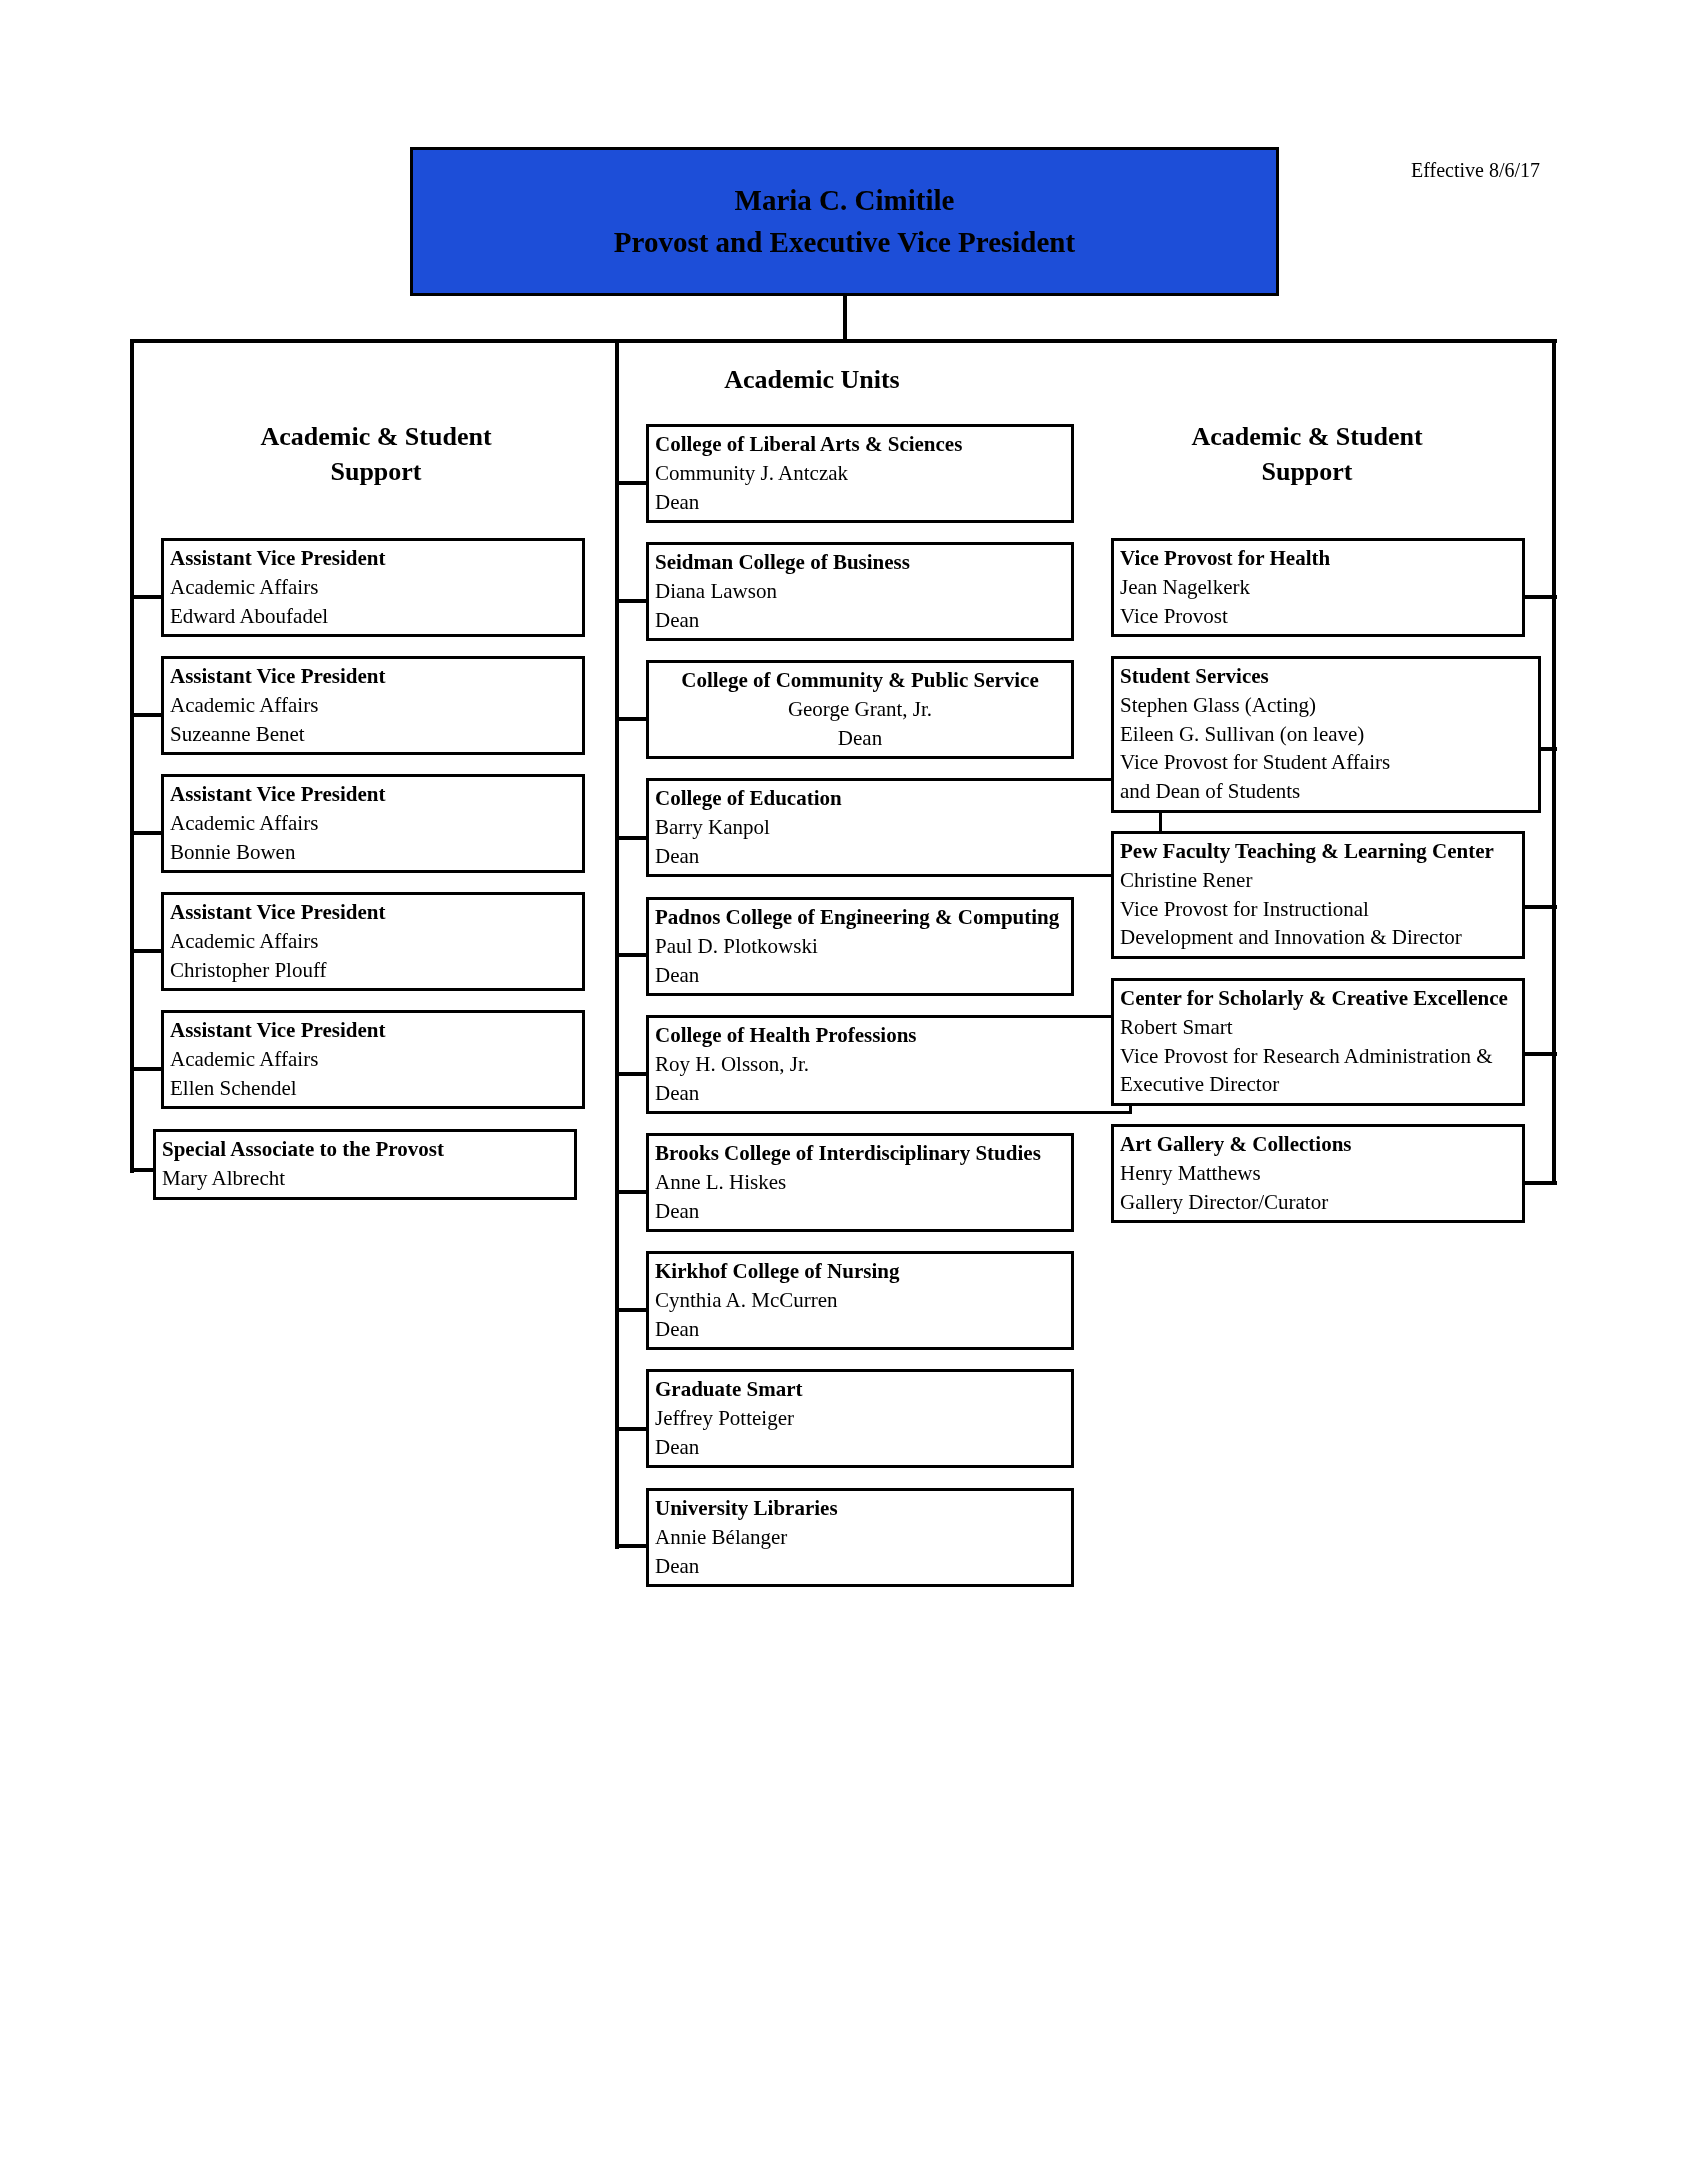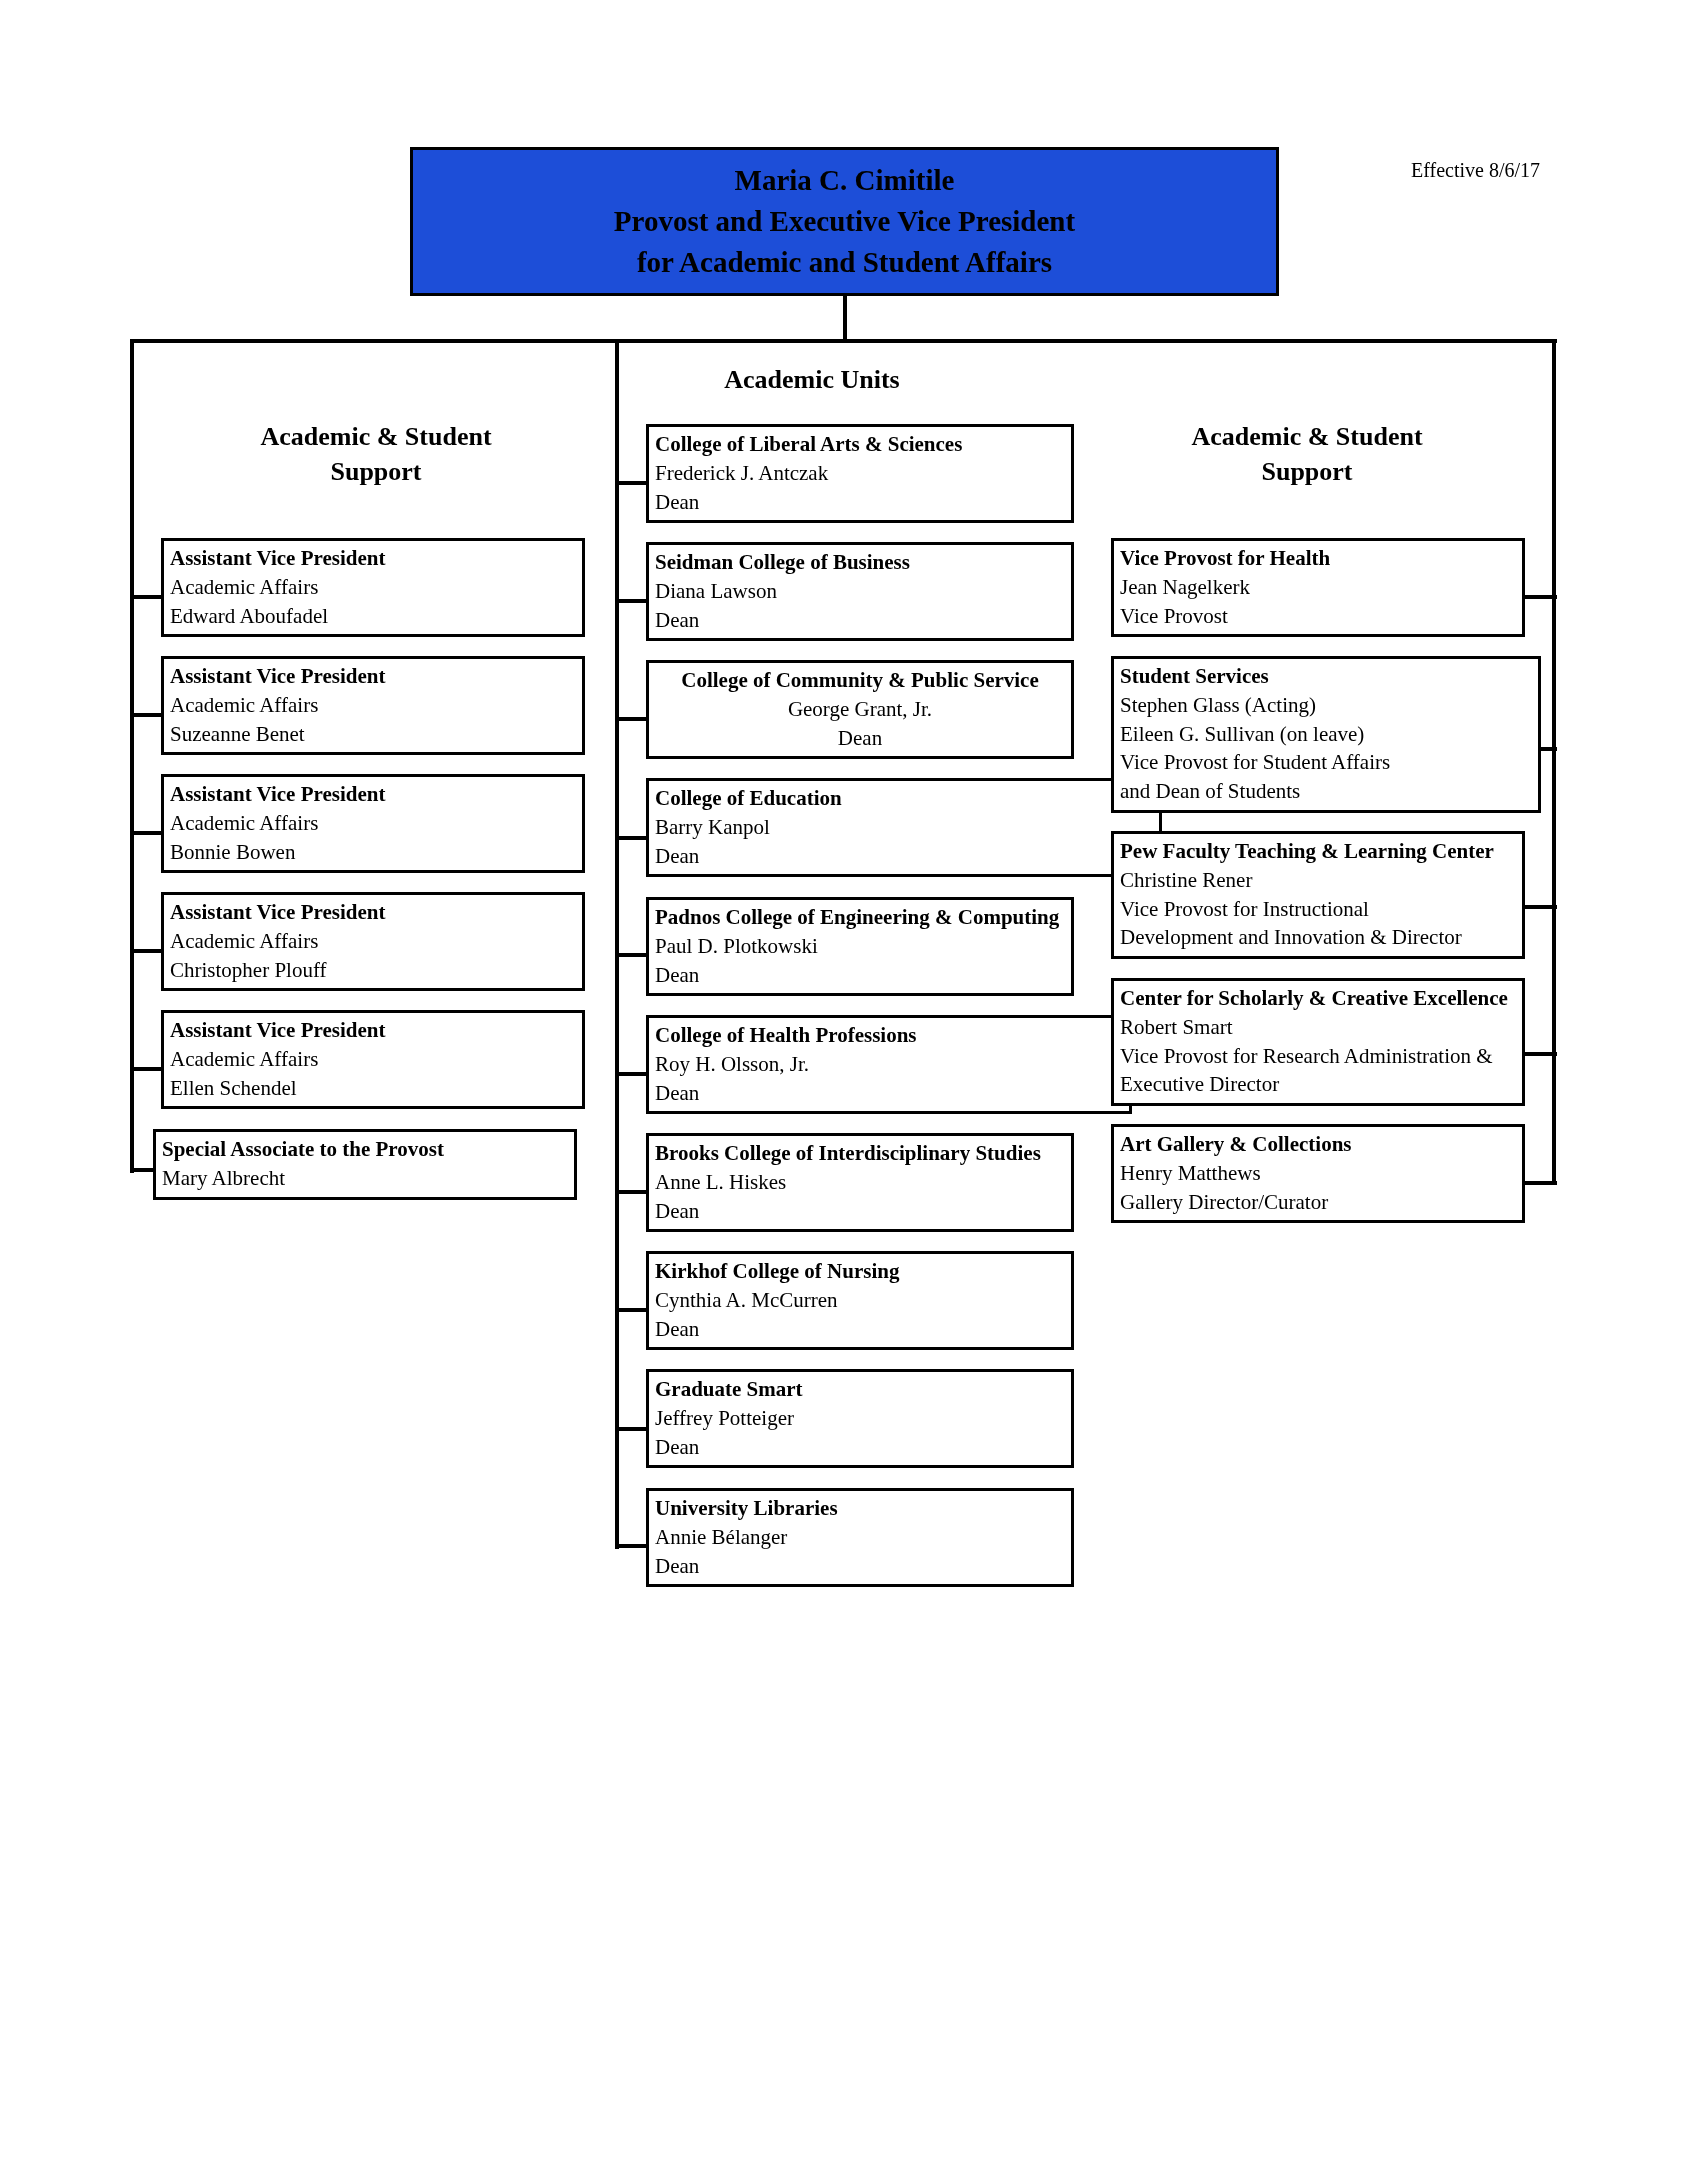--- a/index.html
+++ b/index.html
@@ -94,21 +94,20 @@
   }
 </style>
 </head>
 <body>
 
 <div id="page">
 
   <div class="title-box">
     <div class="title-line">Maria C. Cimitile</div>
     <div class="title-line">Provost and Executive Vice President</div>
-    <div class="title-line">for Academic and Student Affairs</div>
   </div>
 
   <div class="effective-date">Effective 8/6/17</div>
 
   <div class="col-heading" id="heading-left">Academic &amp; Student
 Support</div>
   <div class="col-heading" id="heading-mid">Academic Units</div>
   <div class="col-heading" id="heading-right">Academic &amp; Student
 Support</div>
 
@@ -166,21 +165,21 @@
         <div class="unit-title">Assistant Vice President</div>
         <div class="unit-line">Academic Affairs</div>
         <div class="unit-line">Ellen Schendel</div>
       </div>
       <div class="unit-box" style="left: 153px; top: 1129px; width: 424px;">
         <div class="unit-title">Special Associate to the Provost</div>
         <div class="unit-line">Mary Albrecht</div>
       </div>
       <div class="unit-box" style="left: 646px; top: 424px; width: 428px;">
         <div class="unit-title">College of Liberal Arts &amp; Sciences</div>
-        <div class="unit-line">Frederick J. Antczak</div>
+        <div class="unit-line">Community J. Antczak</div>
         <div class="unit-line">Dean</div>
       </div>
       <div class="unit-box" style="left: 646px; top: 542px; width: 428px;">
         <div class="unit-title">Seidman College of Business</div>
         <div class="unit-line">Diana Lawson</div>
         <div class="unit-line">Dean</div>
       </div>
       <div class="unit-box" style="left: 646px; top: 660px; width: 428px; text-align: center;">
         <div class="unit-title">College of Community &amp; Public Service</div>
         <div class="unit-line">George Grant, Jr.</div>

